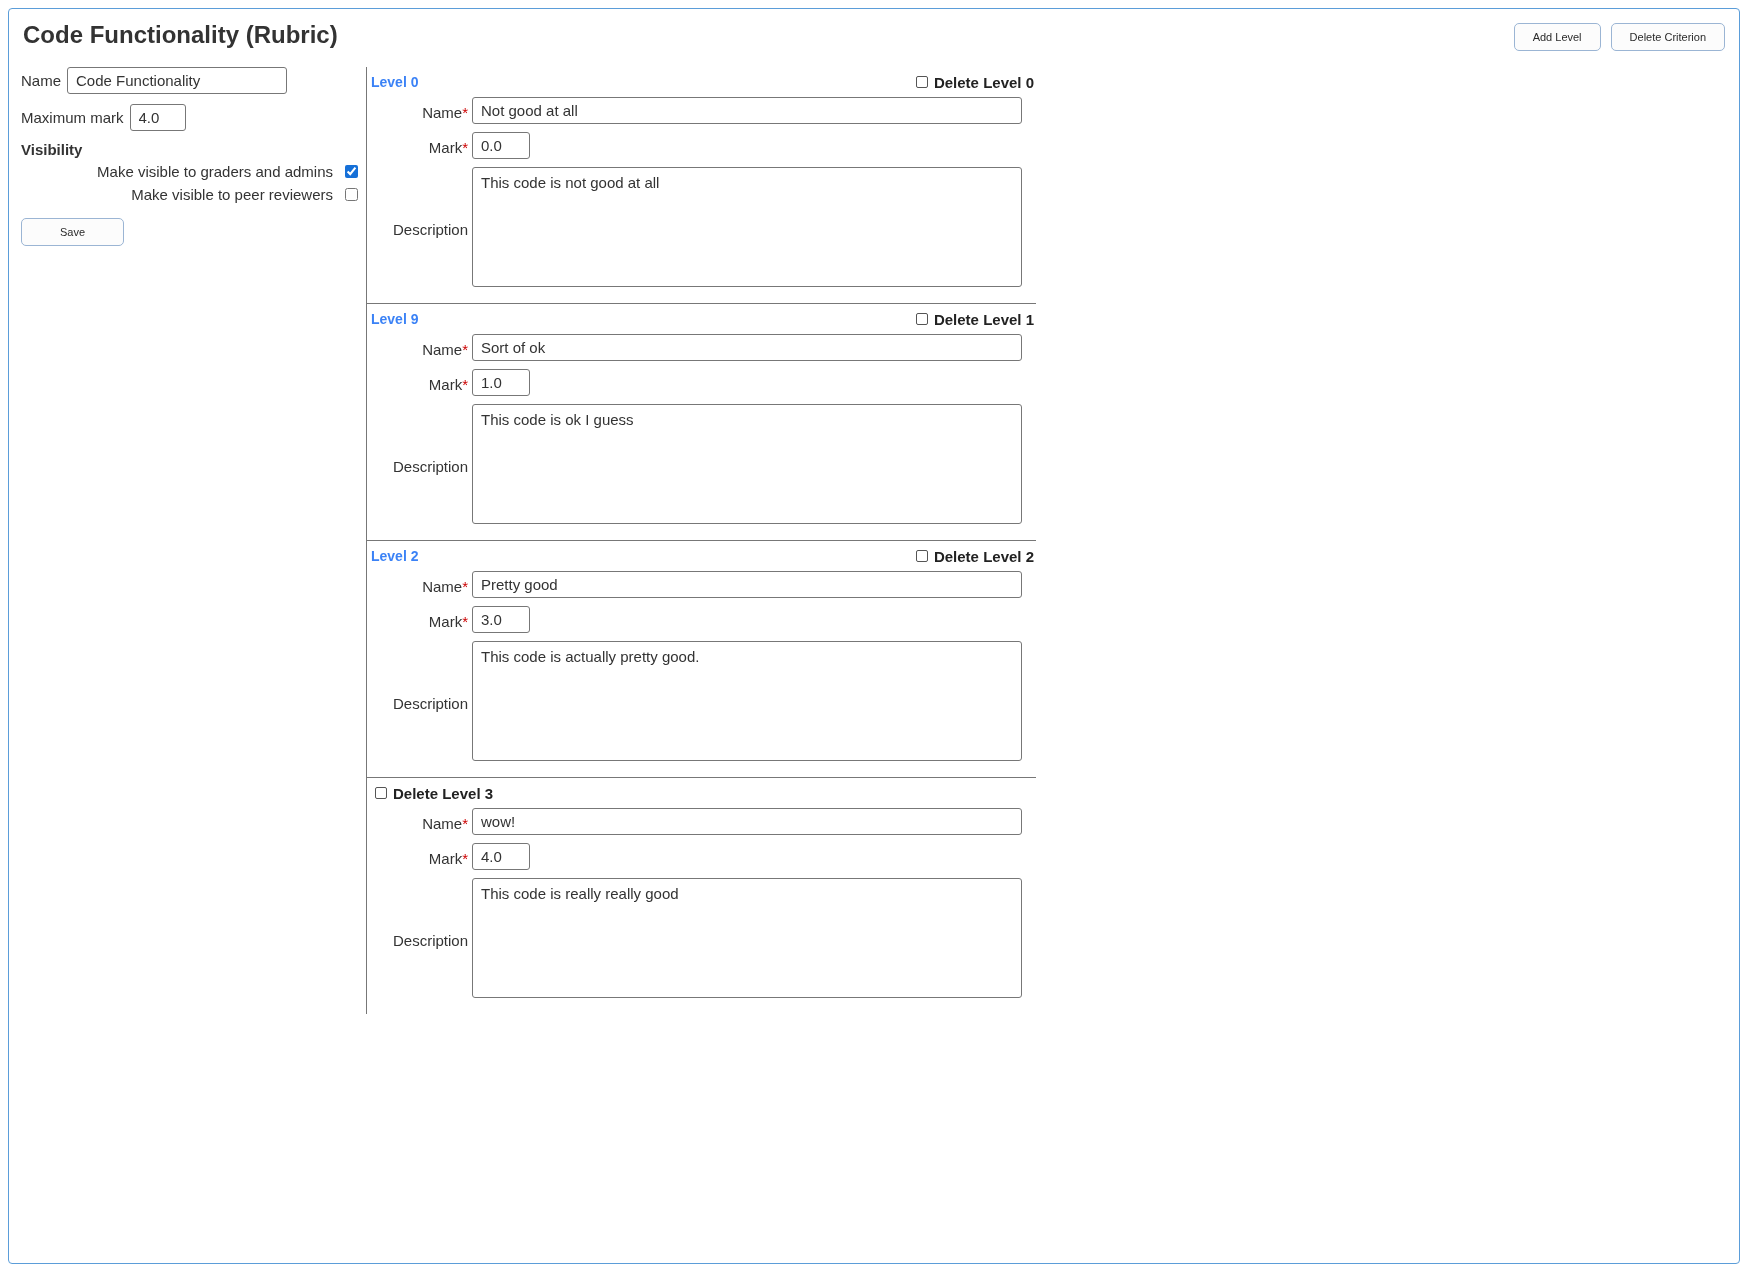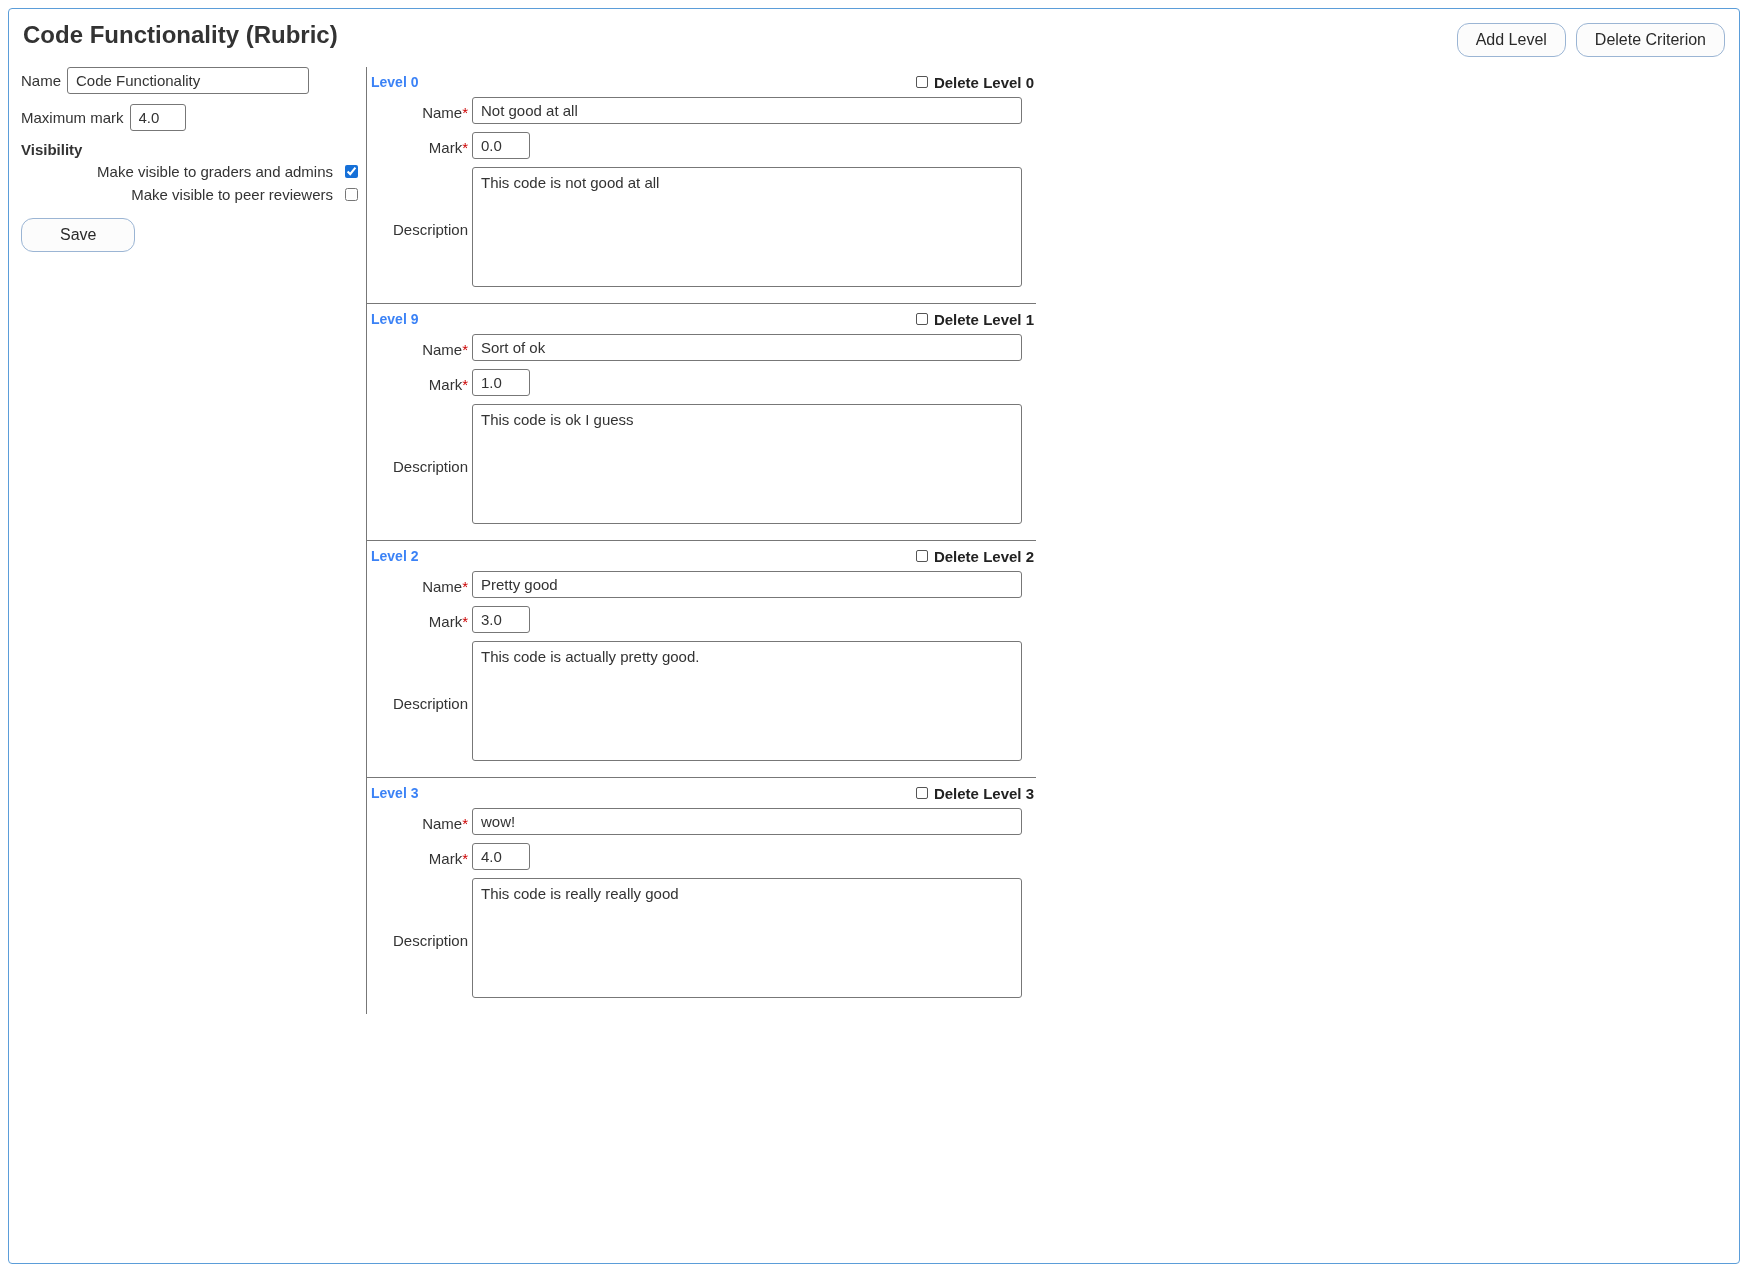--- a/index.html
+++ b/index.html
@@ -31,22 +31,22 @@
       top: 14px;
       right: 14px;
       display: flex;
       gap: 10px;
     }
     .btn {
       background: #fcfcfc;
       border: 1px solid #9bb5d4;
       color: #2a2a2a;
       padding: 7px 18px;
-      font-size: 16px;
-      border-radius: 12px;
+      font-size: 11px;
+      border-radius: 5px;
       cursor: pointer;
     }
     .btn-save {
       padding: 7px 38px;
     }
     .cols {
       display: flex;
       align-items: flex-start;
     }
     .left {
@@ -69,21 +69,21 @@
       font-size: 15px;
     }
     input[type="text"] {
       border: 1px solid #777;
       border-radius: 3px;
       padding: 4px 8px;
       font-size: 15px;
       color: #333;
       background:#fff;
     }
-    .name-input { width: 242px; }
+    .name-input { width: 220px; }
     .mark-input { width: 56px; }
     .section-title {
       font-weight: 700;
       font-size: 15px;
       margin: 8px 0 4px 0;
     }
     .check-row {
       display: flex;
       align-items: center;
       justify-content: flex-end;
@@ -258,21 +258,20 @@
             <div class="lvl-label">Mark<span class="req">*</span></div>
             <input type="text" class="lvl-mark-input" value="3.0" style="">
           </div>
           <div class="lvl-row">
             <div class="lvl-label">Description</div>
             <textarea class="lvl-desc" style="">This code is actually pretty good.</textarea>
           </div>
         </div>
         <div class="level">
           <div class="level-head">
-            <span class="lvl-title">Level 3</span>
             <label class="delete-wrap">
               <input type="checkbox" style="">
               <span>Delete Level 3</span>
             </label>
           </div>
           <div class="lvl-row">
             <div class="lvl-label">Name<span class="req">*</span></div>
             <input type="text" class="lvl-name-input" value="wow!" style="">
           </div>
           <div class="lvl-row">

